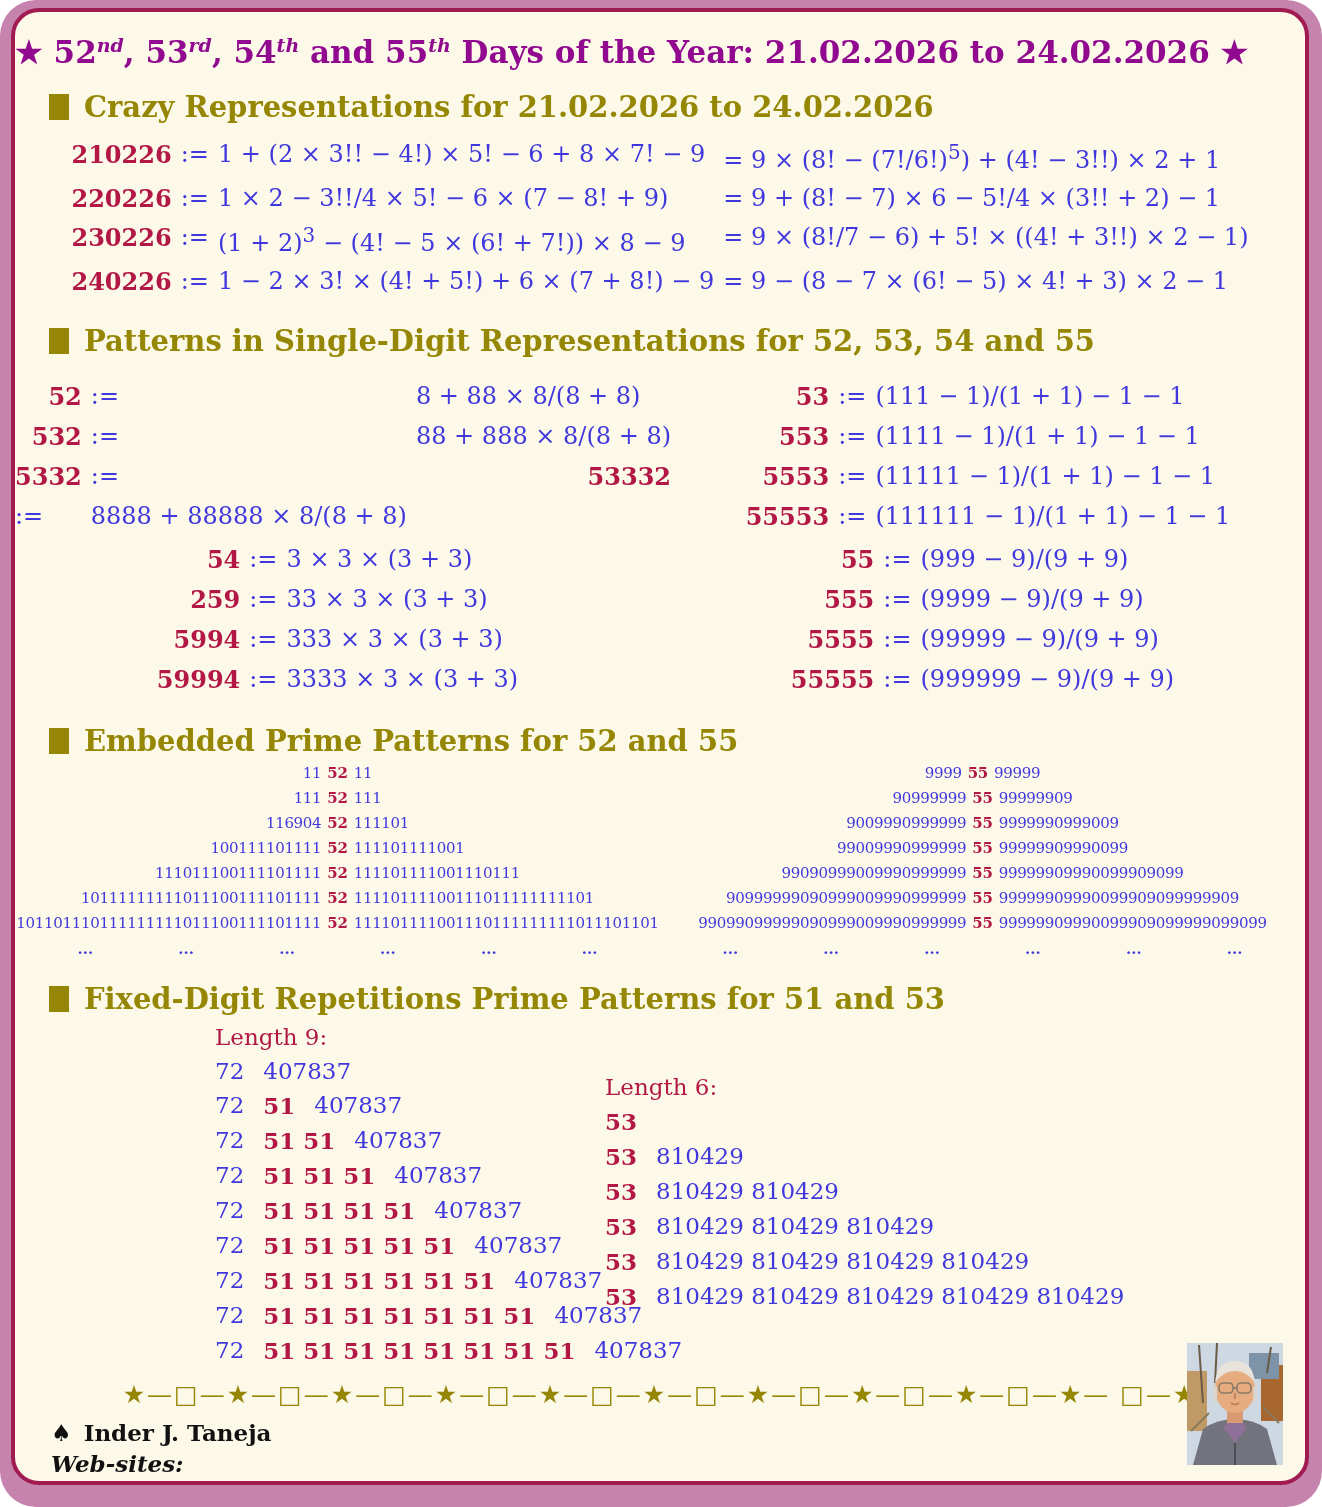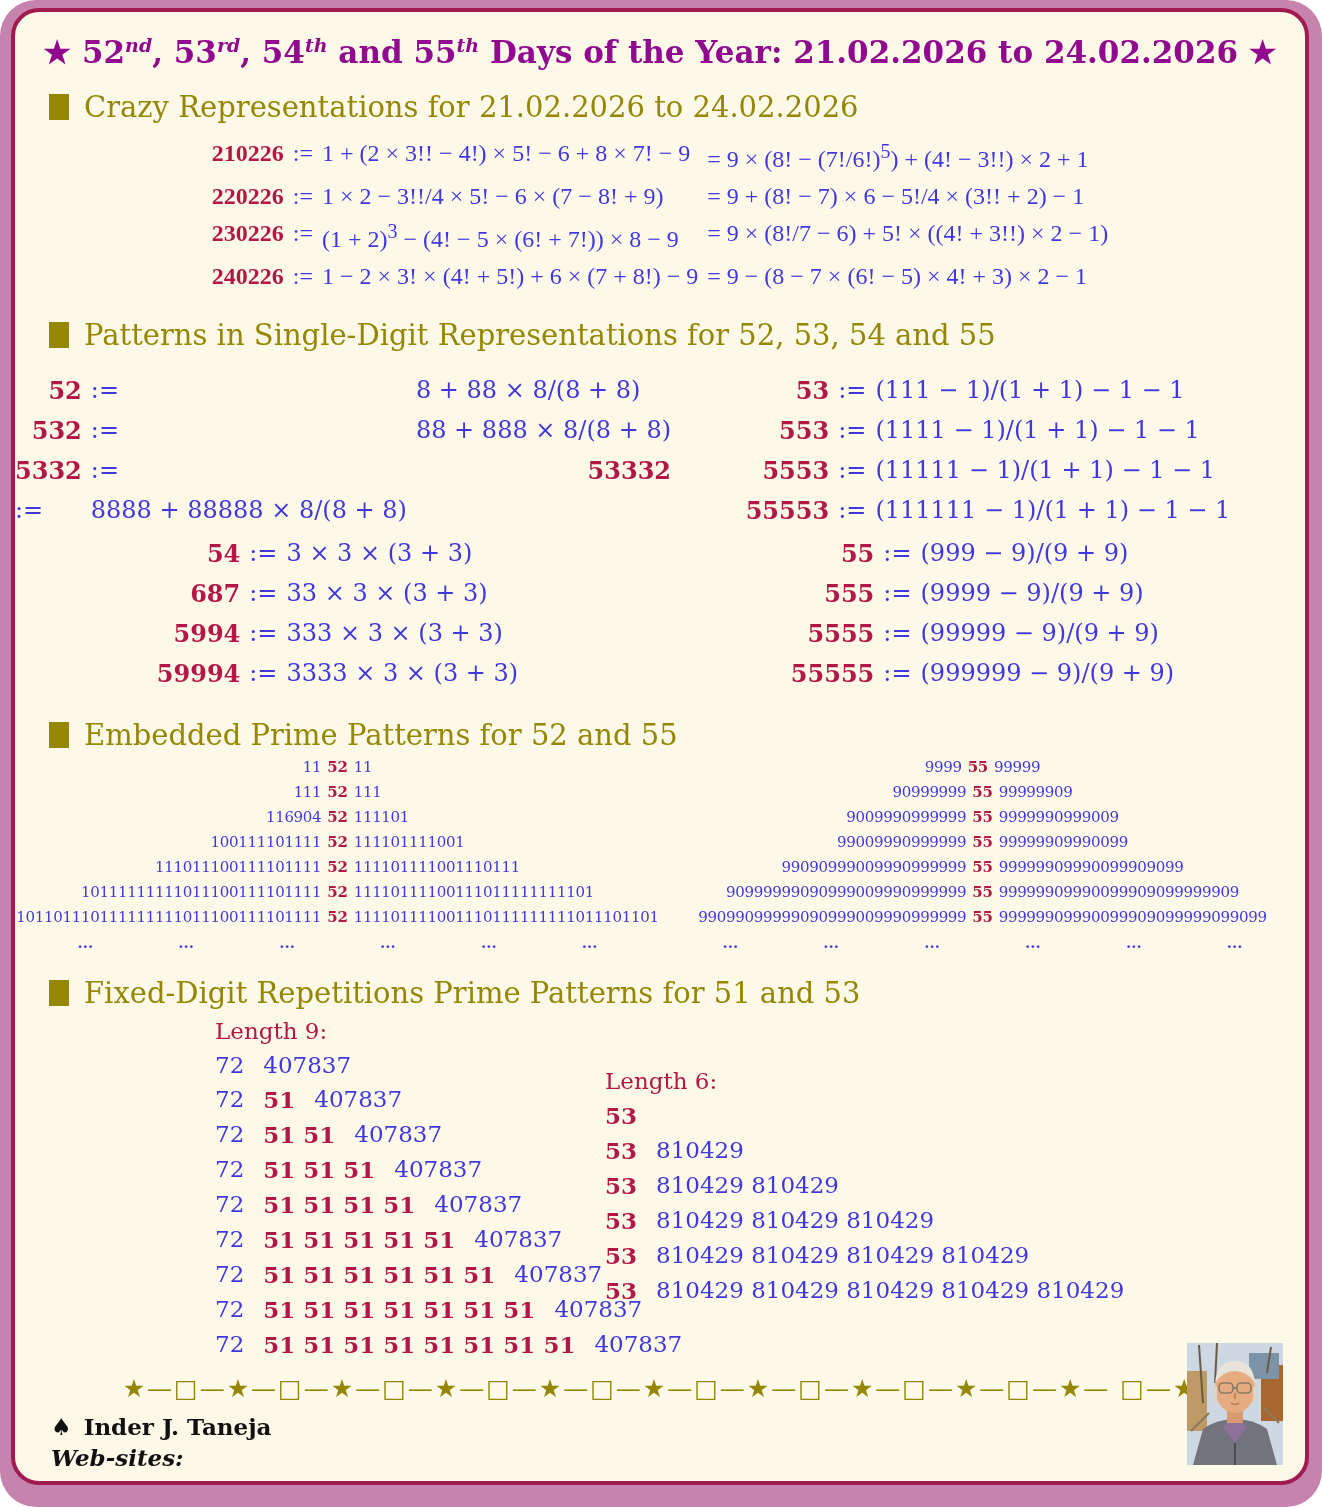--- a/index.html
+++ b/index.html
@@ -6,29 +6,29 @@
   body{font-family:"DejaVu Serif", serif;width:1322px;}
   .frame{position:relative;width:1322px;height:1507px;box-sizing:border-box;
          background:#c583ad;border-radius:36px;padding:8px 13px 22px 11px;}
   .panel{position:relative;width:100%;height:100%;box-sizing:border-box;
          background:#fcf9e9;border:4px solid #a01b50;border-radius:28px;overflow:hidden;}
   
   .c{color:#b21745;}          
   .b{color:#4038dd;}          
   .bold{font-weight:bold;}
   
-  .title{margin-top:22px;text-align:center;color:#90098e;font-weight:bold;font-size:31px;}
+  .title{margin-top:22px;text-align:left;color:#90098e;font-weight:bold;font-size:31px;}
   .title sup{font-size:19px;font-style:italic;font-weight:bold;}
   
   .sechead{display:flex;align-items:center;gap:15px;margin-left:34px;
-           color:#958704;font-weight:normal;font-size:29px;}
+           color:#958704;font-weight:bold;font-size:29px;}
   .sqbullet{width:20px;height:26px;background:#958704;flex:0 0 auto;}
   
   .eqgrid{display:grid;grid-template-columns:max-content max-content max-content max-content;
-          column-gap:9px;row-gap:10px;width:max-content;margin:16px auto 0 auto;font-size:24px;font-family:Liberation Serif, serif;}
+          column-gap:9px;row-gap:10px;width:max-content;margin:16px auto 0 auto;font-size:24px;}
   .eqgrid .row{display:contents;}
   .eqgrid .num{text-align:right;font-weight:bold;color:#b21745;}
   .eqgrid .asn{color:#4038dd;}
   .eqgrid .math{color:#4038dd;}
   sup:empty{display:none;}
   
   .two-col{display:flex;width:100%;}
   .two-col > div{flex:1 1 50%;}
   .pgrid{display:grid;grid-template-columns:max-content max-content max-content;
          column-gap:9px;row-gap:11px;width:max-content;margin:0 auto;font-size:24px;}
@@ -137,21 +137,21 @@
       </div>
     </div>
   </div>
 
   <div class="two-col" style="margin-top:14px;">
     <div>
       <div class="pgrid">
         <span class="num">54</span>
             <span class="asn">:=</span>
             <span class="math">3 × 3 × (3 + 3)</span>
-        <span class="num">687</span>
+        <span class="num">259</span>
             <span class="asn">:=</span>
             <span class="math">33 × 3 × (3 + 3)</span>
         <span class="num">5994</span>
             <span class="asn">:=</span>
             <span class="math">333 × 3 × (3 + 3)</span>
         <span class="num">59994</span>
             <span class="asn">:=</span>
             <span class="math">3333 × 3 × (3 + 3)</span>
       </div>
     </div>

